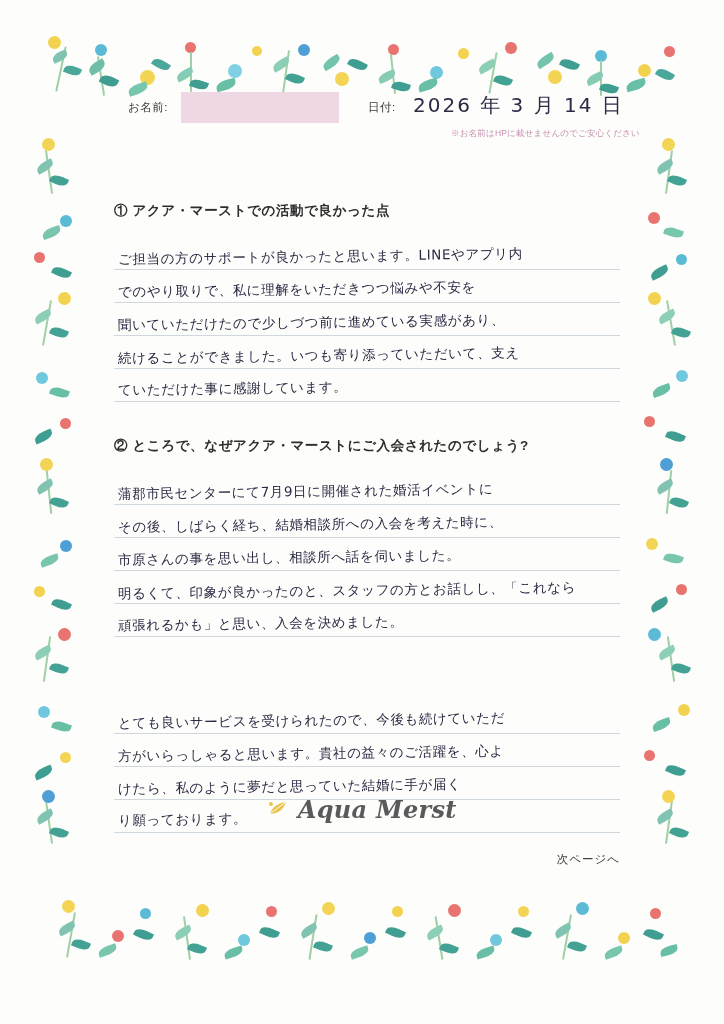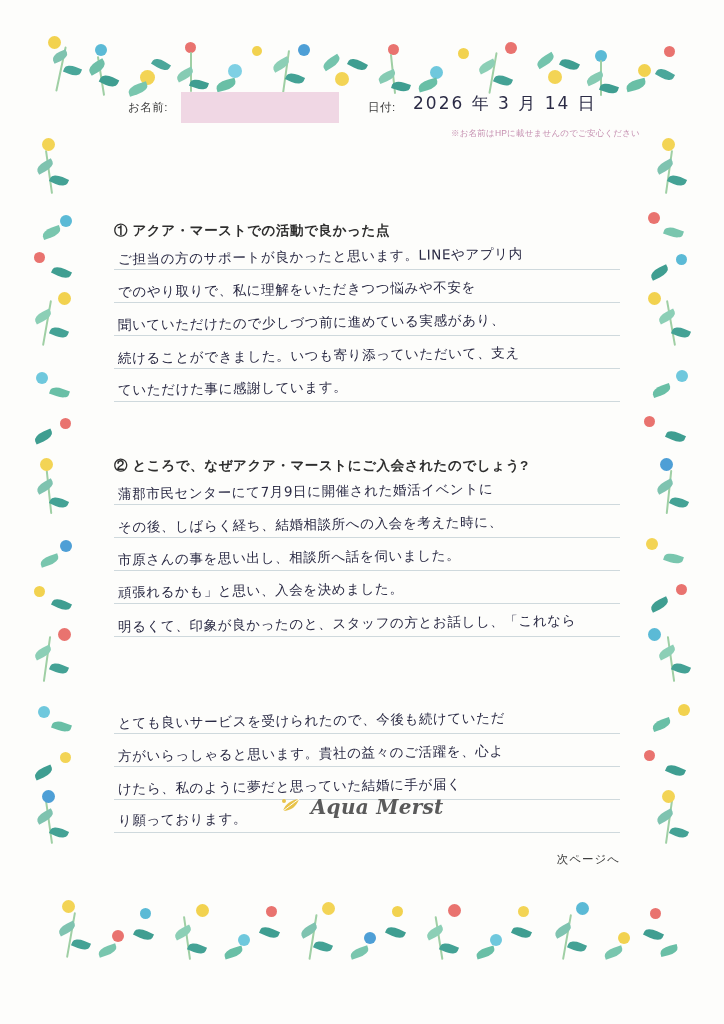--- a/index.html
+++ b/index.html
@@ -79,42 +79,41 @@
     top: 8px;
     font-size: 11.5px;
     color: #3c3c3c;
     letter-spacing: .5px;
   }
   .date-hand {
     position: absolute;
     left: 335px;
     top: 0px;
     font-family: "DejaVu Sans", sans-serif;
-    font-size: 17px;
+    font-size: 20px;
     color: #2b2b45;
     letter-spacing: 2px;
   }
   .note-hp {
     position: absolute;
     right: 6px;
     top: 36px;
     font-size: 8.5px;
     color: #c58fb0;
     letter-spacing: .2px;
   }
 
   
   .question {
     position: absolute;
     left: 36px;
     font-size: 13.5px;
     font-weight: bold;
     color: #2e2e2e;
     letter-spacing: .6px;
-    margin-top: 20px;
   }
   .q1 { top: 110px; }
   .q2 { top: 345px; }
   .q3 { top: 578px; }
 
   
   .answer {
     position: absolute;
     left: 40px;
     width: 498px;
@@ -169,21 +168,21 @@
     display: inline-block;
     vertical-align: middle;
     margin-right: 4px;
   }
   .logo-text {
     display: inline-block;
     vertical-align: middle;
     font-family: "DejaVu Serif", serif;
     font-weight: bold;
     font-style: italic;
-    font-size: 20px;
+    font-size: 24px;
     color: #5a5a5a;
     letter-spacing: .3px;
   }
 </style>
 </head>
 <body>
 
 <div class="page">
 
   <div class="floral-layer">
@@ -407,22 +406,22 @@
       <div class="line"><span class="hand">聞いていただけたので少しづつ前に進めている実感があり、</span></div>
       <div class="line"><span class="hand">続けることができました。いつも寄り添っていただいて、支え</span></div>
       <div class="line"><span class="hand">ていただけた事に感謝しています。</span></div>
     </div>
 
     <div class="question q2">② ところで、なぜアクア・マーストにご入会されたのでしょう?</div>
     <div class="answer a2">
       <div class="line"><span class="hand">蒲郡市民センターにて7月9日に開催された婚活イベントに</span></div>
       <div class="line"><span class="hand">その後、しばらく経ち、結婚相談所への入会を考えた時に、</span></div>
       <div class="line"><span class="hand">市原さんの事を思い出し、相談所へ話を伺いました。</span></div>
+      <div class="line"><span class="hand">明るくて、印象が良かったのと、スタッフの方とお話しし、「これなら</span></div>
       <div class="line"><span class="hand">頑張れるかも」と思い、入会を決めました。</span></div>
-      <div class="line"><span class="hand">明るくて、印象が良かったのと、スタッフの方とお話しし、「これなら</span></div>
     </div>
 
     <div class="answer a3">
       <div class="line"><span class="hand">とても良いサービスを受けられたので、今後も続けていただ</span></div>
       <div class="line"><span class="hand">方がいらっしゃると思います。貴社の益々のご活躍を、心よ</span></div>
       <div class="line"><span class="hand">けたら、私のように夢だと思っていた結婚に手が届く</span></div>
       <div class="line"><span class="hand">り願っております。</span></div>
     </div>
 
     <div class="next-page">次ページへ</div>

